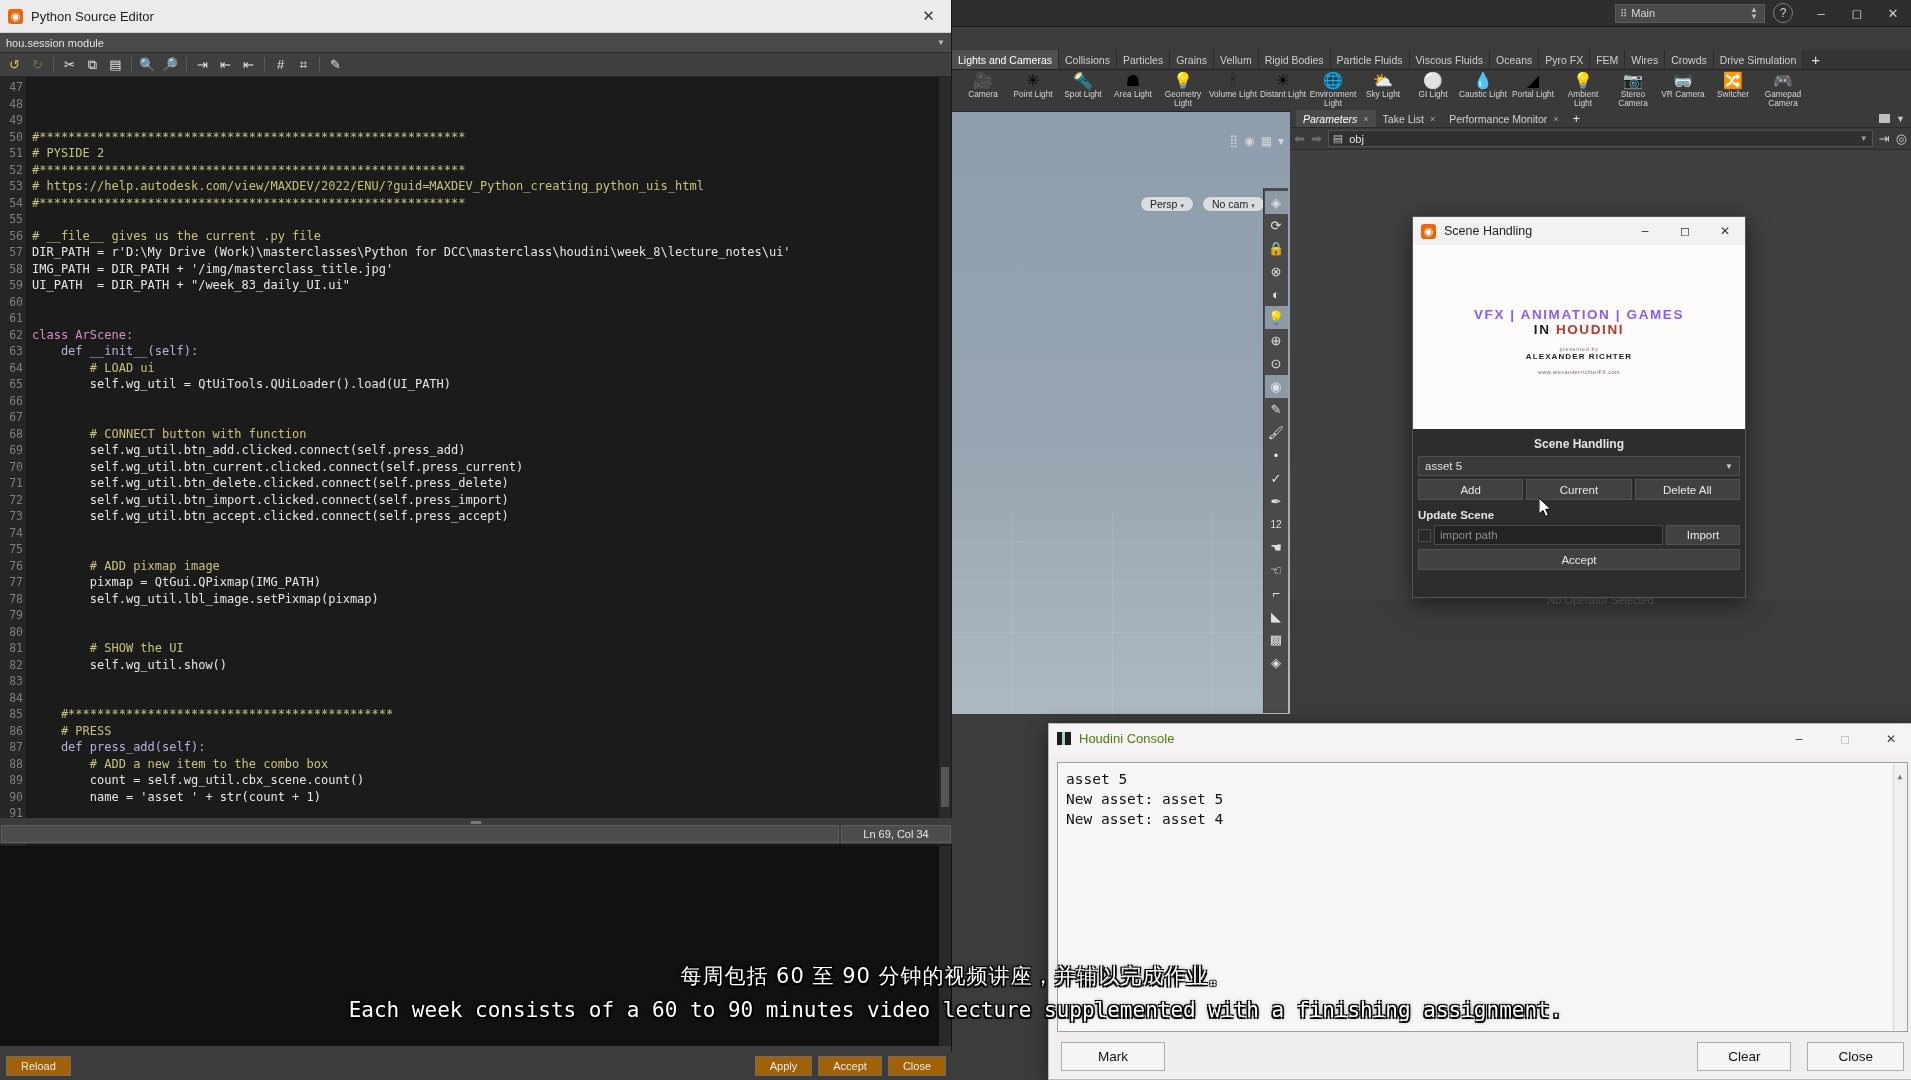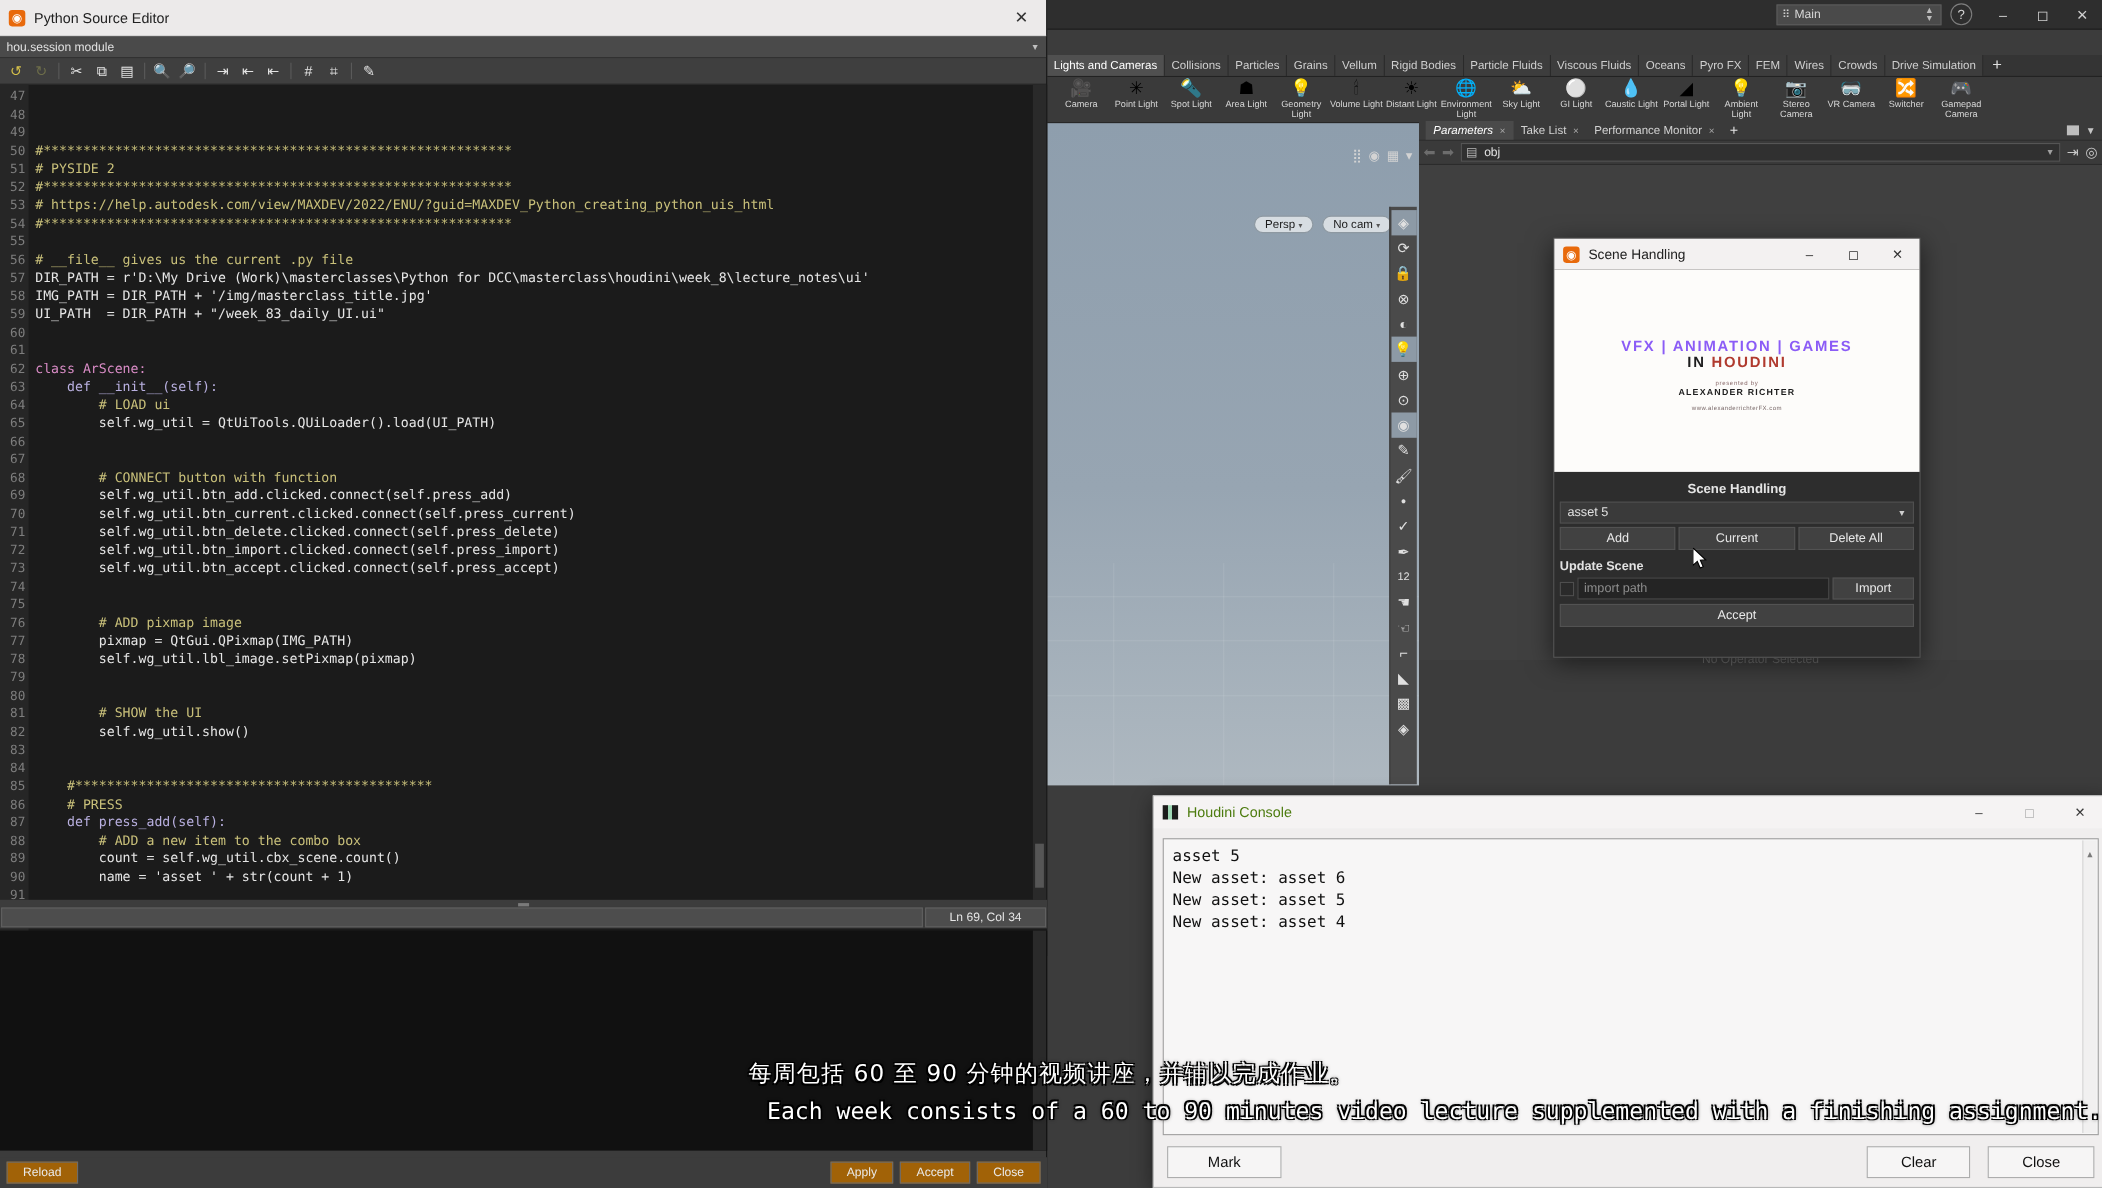--- a/index.html
+++ b/index.html
@@ -327,21 +327,20 @@
     font-size: 21px; color: #fff; font-family: "DejaVu Sans", sans-serif;
     letter-spacing: 1px;
     text-shadow: -1.5px -1.5px 0 #000, 1.5px -1.5px 0 #000,
                  -1.5px 1.5px 0 #000, 1.5px 1.5px 0 #000, 0 0 4px #000;
   }
   .sub-en {
     font-size: 21px; color: #fff; font-family: "DejaVu Sans Mono", monospace;
     margin-top: 8px;
     text-shadow: -1.5px -1.5px 0 #000, 1.5px -1.5px 0 #000,
                  -1.5px 1.5px 0 #000, 1.5px 1.5px 0 #000, 0 0 4px #000;
-    text-align: right;
   }
 </style>
 </head>
 <body>
 
 <div id="root">
 
   <div id="houdini">
 
     <div class="hou-titlebar">
@@ -701,21 +700,20 @@
       <div class="txt">Houdini Console</div>
       <div class="ctrls">
         <div class="cs-ctrl">–</div>
         <div class="cs-ctrl dim">◻</div>
         <div class="cs-ctrl">✕</div>
       </div>
     </div>
 
     <div class="cs-out" id="consoleOut">
       <div>asset 5</div>
-        <div>New asset: asset 6</div>
         <div>New asset: asset 5</div>
         <div>New asset: asset 4</div>
         <div class="cs-out-scroll">
         <div class="up">▲</div>
       </div>
     </div>
 
     <div class="cs-bottom">
       <div class="cs-btn mark">Mark</div>
       <div class="cs-btn">Clear</div>

